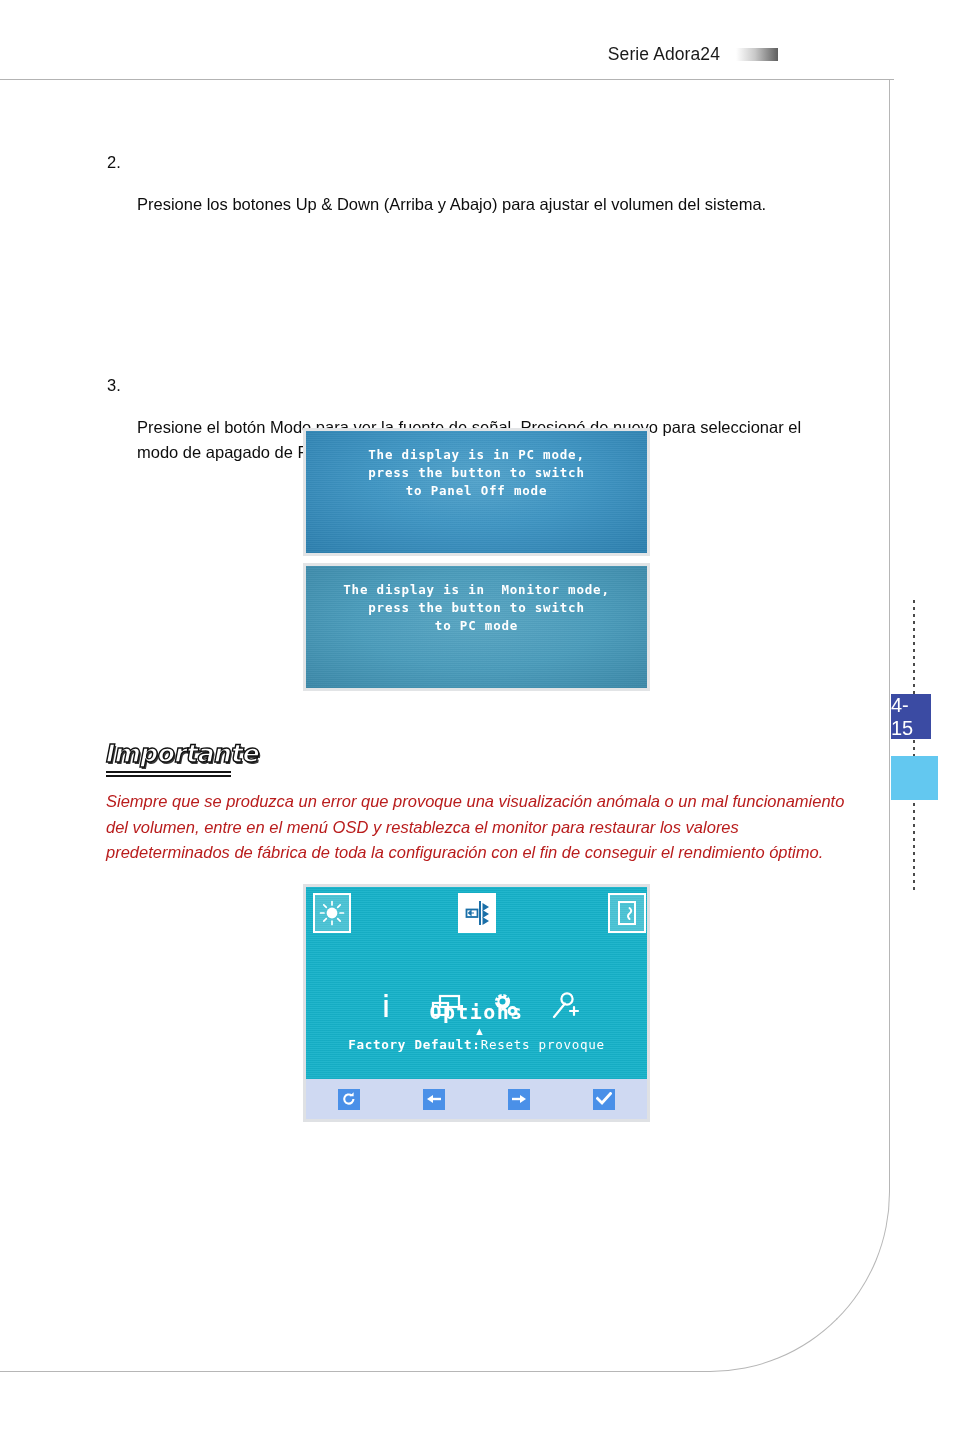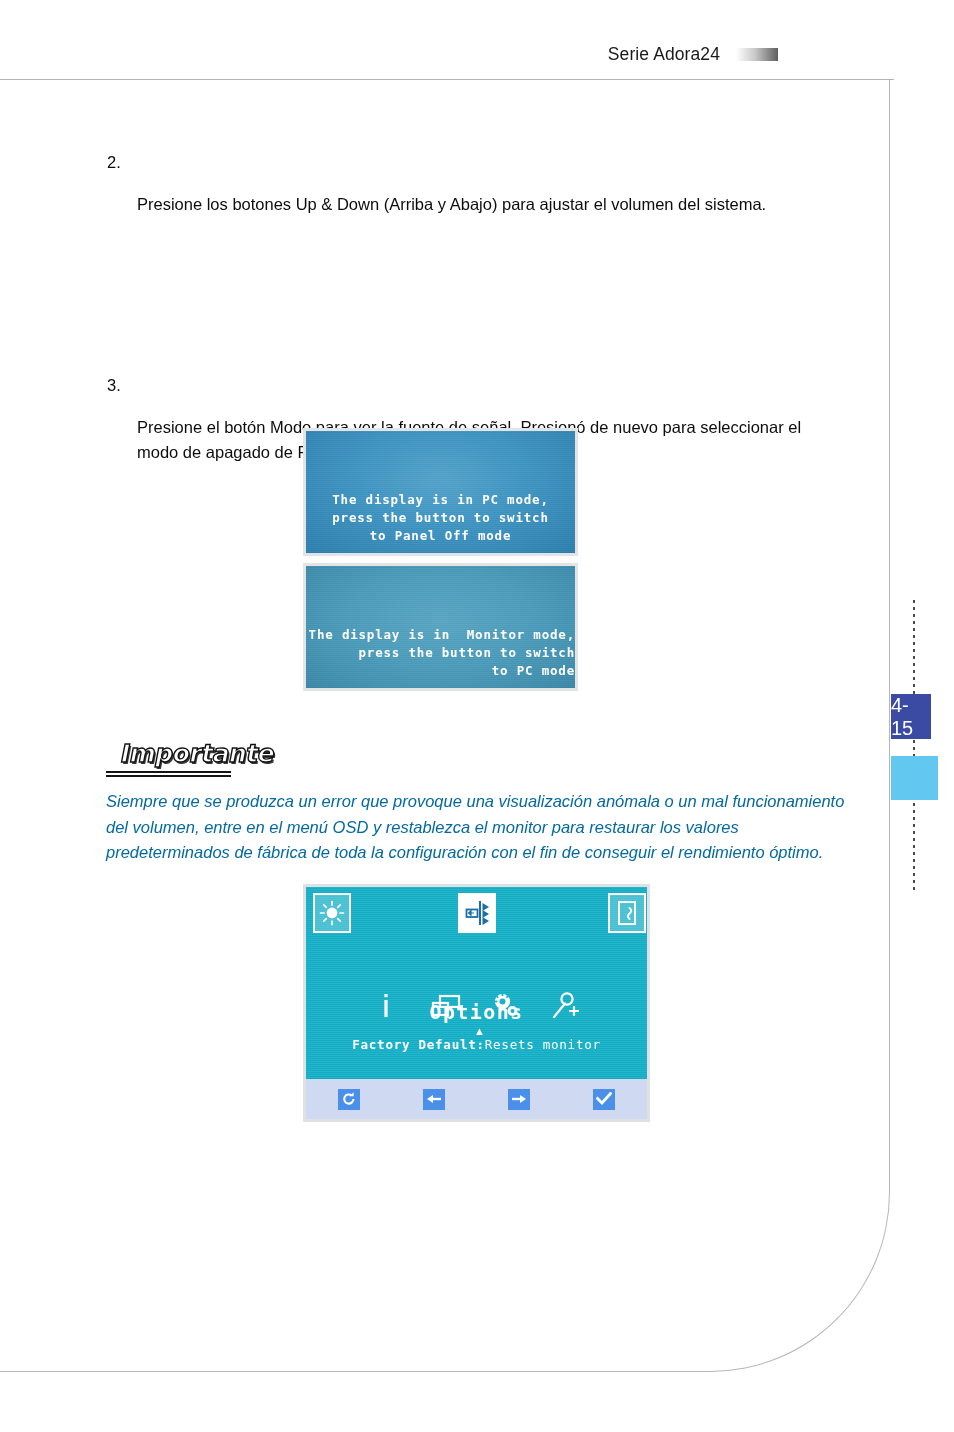--- a/index.html
+++ b/index.html
@@ -167,44 +167,43 @@
     margin: 0 6px;
   }
   .vol-fill {
     height: 100%;
     background: #ffffff;
   }
 
   
   .osd-mode {
     left: 303px;
-    width: 275px;
+    width: 347px;
     height: 128px;
     text-align: center;
     color: #ffffff;
     font-family: "DejaVu Sans Mono", monospace;
     font-size: 12.5px;
     font-weight: bold;
     line-height: 18px;
     letter-spacing: 0.8px;
     border: 3px solid #e2e4e6;
-    padding-top: 60px;
+    padding-top: 15px;
   }
   #osd-mode-pc {
     top: 428px;
     background:
       repeating-linear-gradient(to bottom, rgba(255,255,255,0.04) 0px, rgba(255,255,255,0.04) 1px, rgba(0,0,0,0.025) 1px, rgba(0,0,0,0.025) 2px),
       radial-gradient(ellipse at 50% 40%, #53a3cb 0%, #3f95c3 45%, #2d7fae 100%);
   }
   #osd-mode-monitor {
     top: 563px;
     background:
       repeating-linear-gradient(to bottom, rgba(255,255,255,0.04) 0px, rgba(255,255,255,0.04) 1px, rgba(0,0,0,0.025) 1px, rgba(0,0,0,0.025) 2px),
       radial-gradient(ellipse at 50% 45%, #59a6c3 0%, #4b9cbb 50%, #3c88a8 100%);
-    text-align: right;
   }
   .osd-mode .line { display: block; white-space: pre; }
 
   
   .importante-wrap {
     position: absolute;
     left: 106px;
     top: 740px;
     width: 760px;
   }
@@ -212,34 +211,33 @@
     font-size: 25px;
     font-weight: bold;
     font-style: italic;
     font-family: "DejaVu Sans", sans-serif;
     color: #ffffff;
     -webkit-text-stroke: 1.4px #101010;
     letter-spacing: -0.5px;
     display: inline-block;
     line-height: 28px;
     text-shadow: 1.5px 1.5px 0 #3a3a3a;
-    margin-left: 15px;
   }
   .importante-rules {
     width: 125px;
     margin-top: 3px;
   }
   .importante-rules .r1 { height: 2px; background: #141414; }
   .importante-rules .r2 { height: 2px; background: #141414; margin-top: 2px; }
   .importante-body {
     margin-top: 12px;
     font-size: 16.5px;
     font-style: italic;
     line-height: 25.5px;
-    color: #0369a1;
+    color: #b91c1c;
     width: 752px;
   }
 
   
   .osd-options {
     left: 303px;
     top: 884px;
     width: 347px;
     height: 238px;
     border: 3px solid #dfe1e4;
@@ -515,21 +513,21 @@
           <line x1="13" y1="11.5" x2="2" y2="25" stroke="#ffffff" stroke-width="2.2" stroke-linecap="round"></line>
           <line x1="18" y1="19" x2="26" y2="19" stroke="#ffffff" stroke-width="2.2" stroke-linecap="round"></line>
           <line x1="22" y1="15" x2="22" y2="23" stroke="#ffffff" stroke-width="2.2" stroke-linecap="round"></line>
         </svg>
       </div>
     </div>
 
     <div class="sub-caret">▲</div>
 
     <div class="osd-desc">
-      <span class="dline"><span class="bold">Factory Default:</span><span>Resets monitor</span></span>
+      <span class="dline"><span class="bold">Factory Default:</span><span>Resets provoque</span></span>
     </div>
 
     <div class="osd-bottombar">
       <div class="bottom-btn">
         <span class="sq">
           <svg width="16" height="16" viewBox="0 0 16 16" aria-hidden="true">
             <path d="M12.4 8 a4.6 4.6 0 1 1 -1.8 -3.6" fill="none" stroke="#ffffff" stroke-width="2.1"></path>
             <path d="M12.6 1.2 L12.6 5.3 L8.6 5.3 Z" fill="#ffffff"></path>
           </svg>
         </span>

